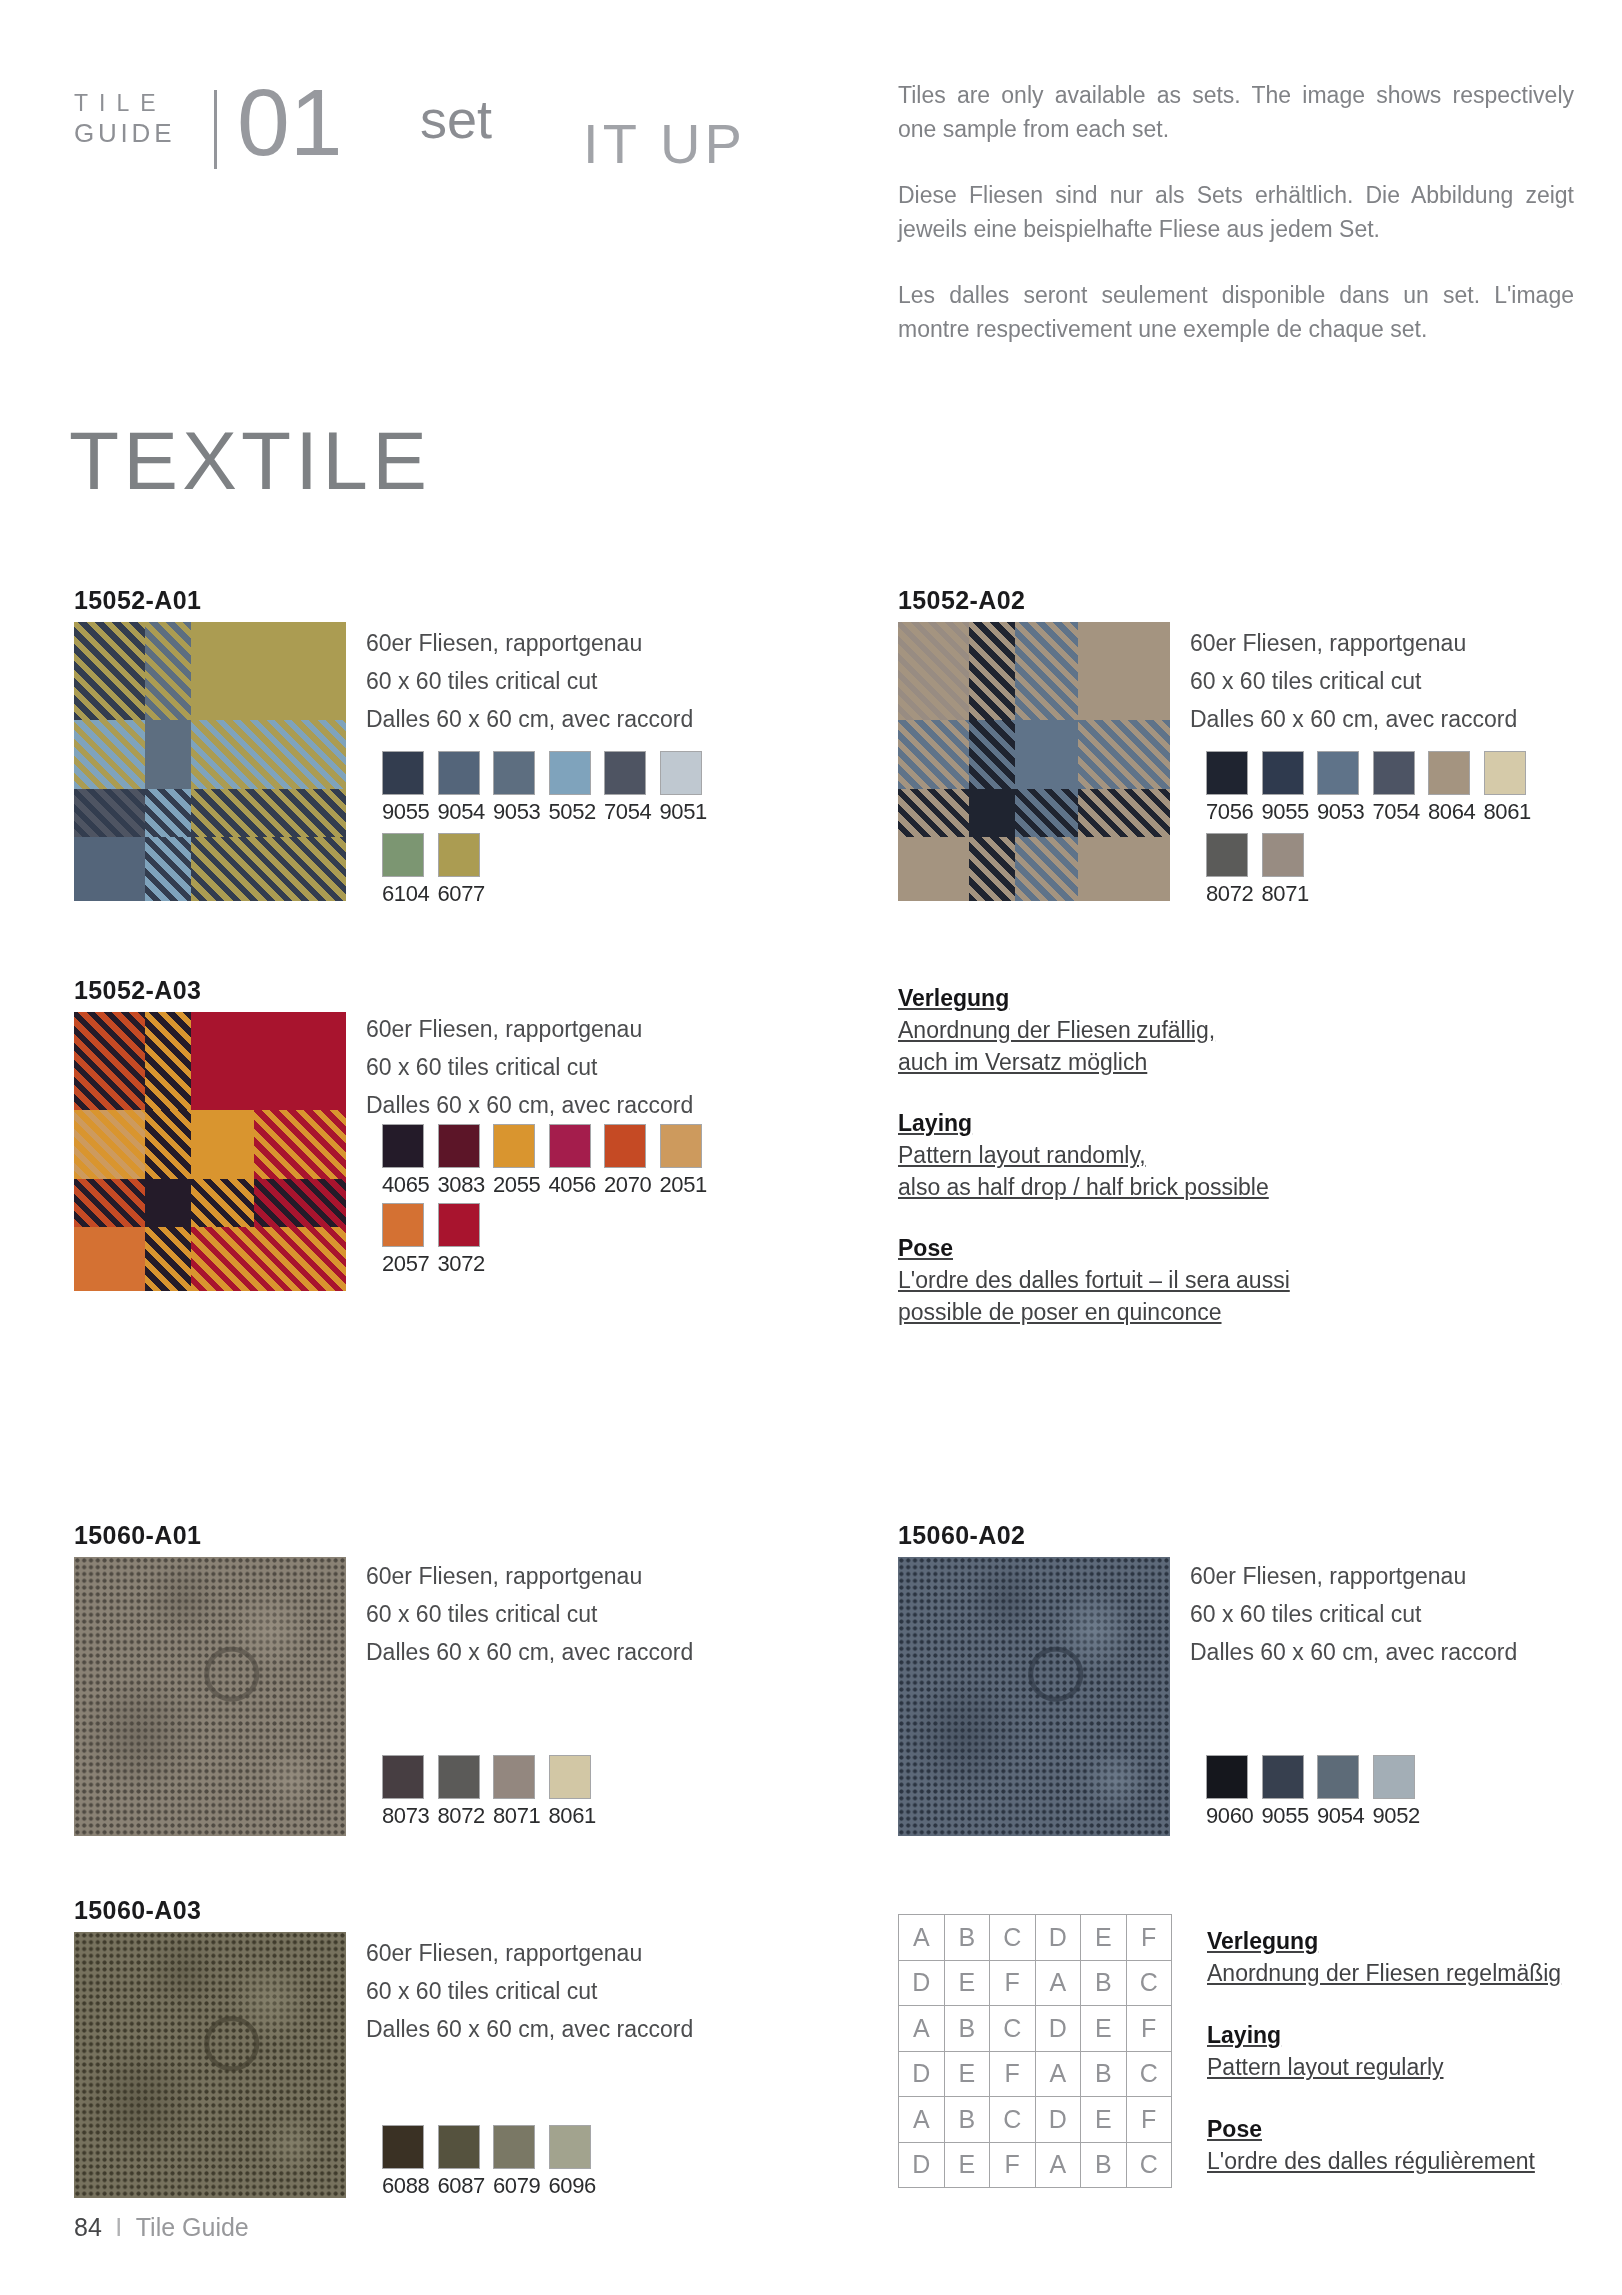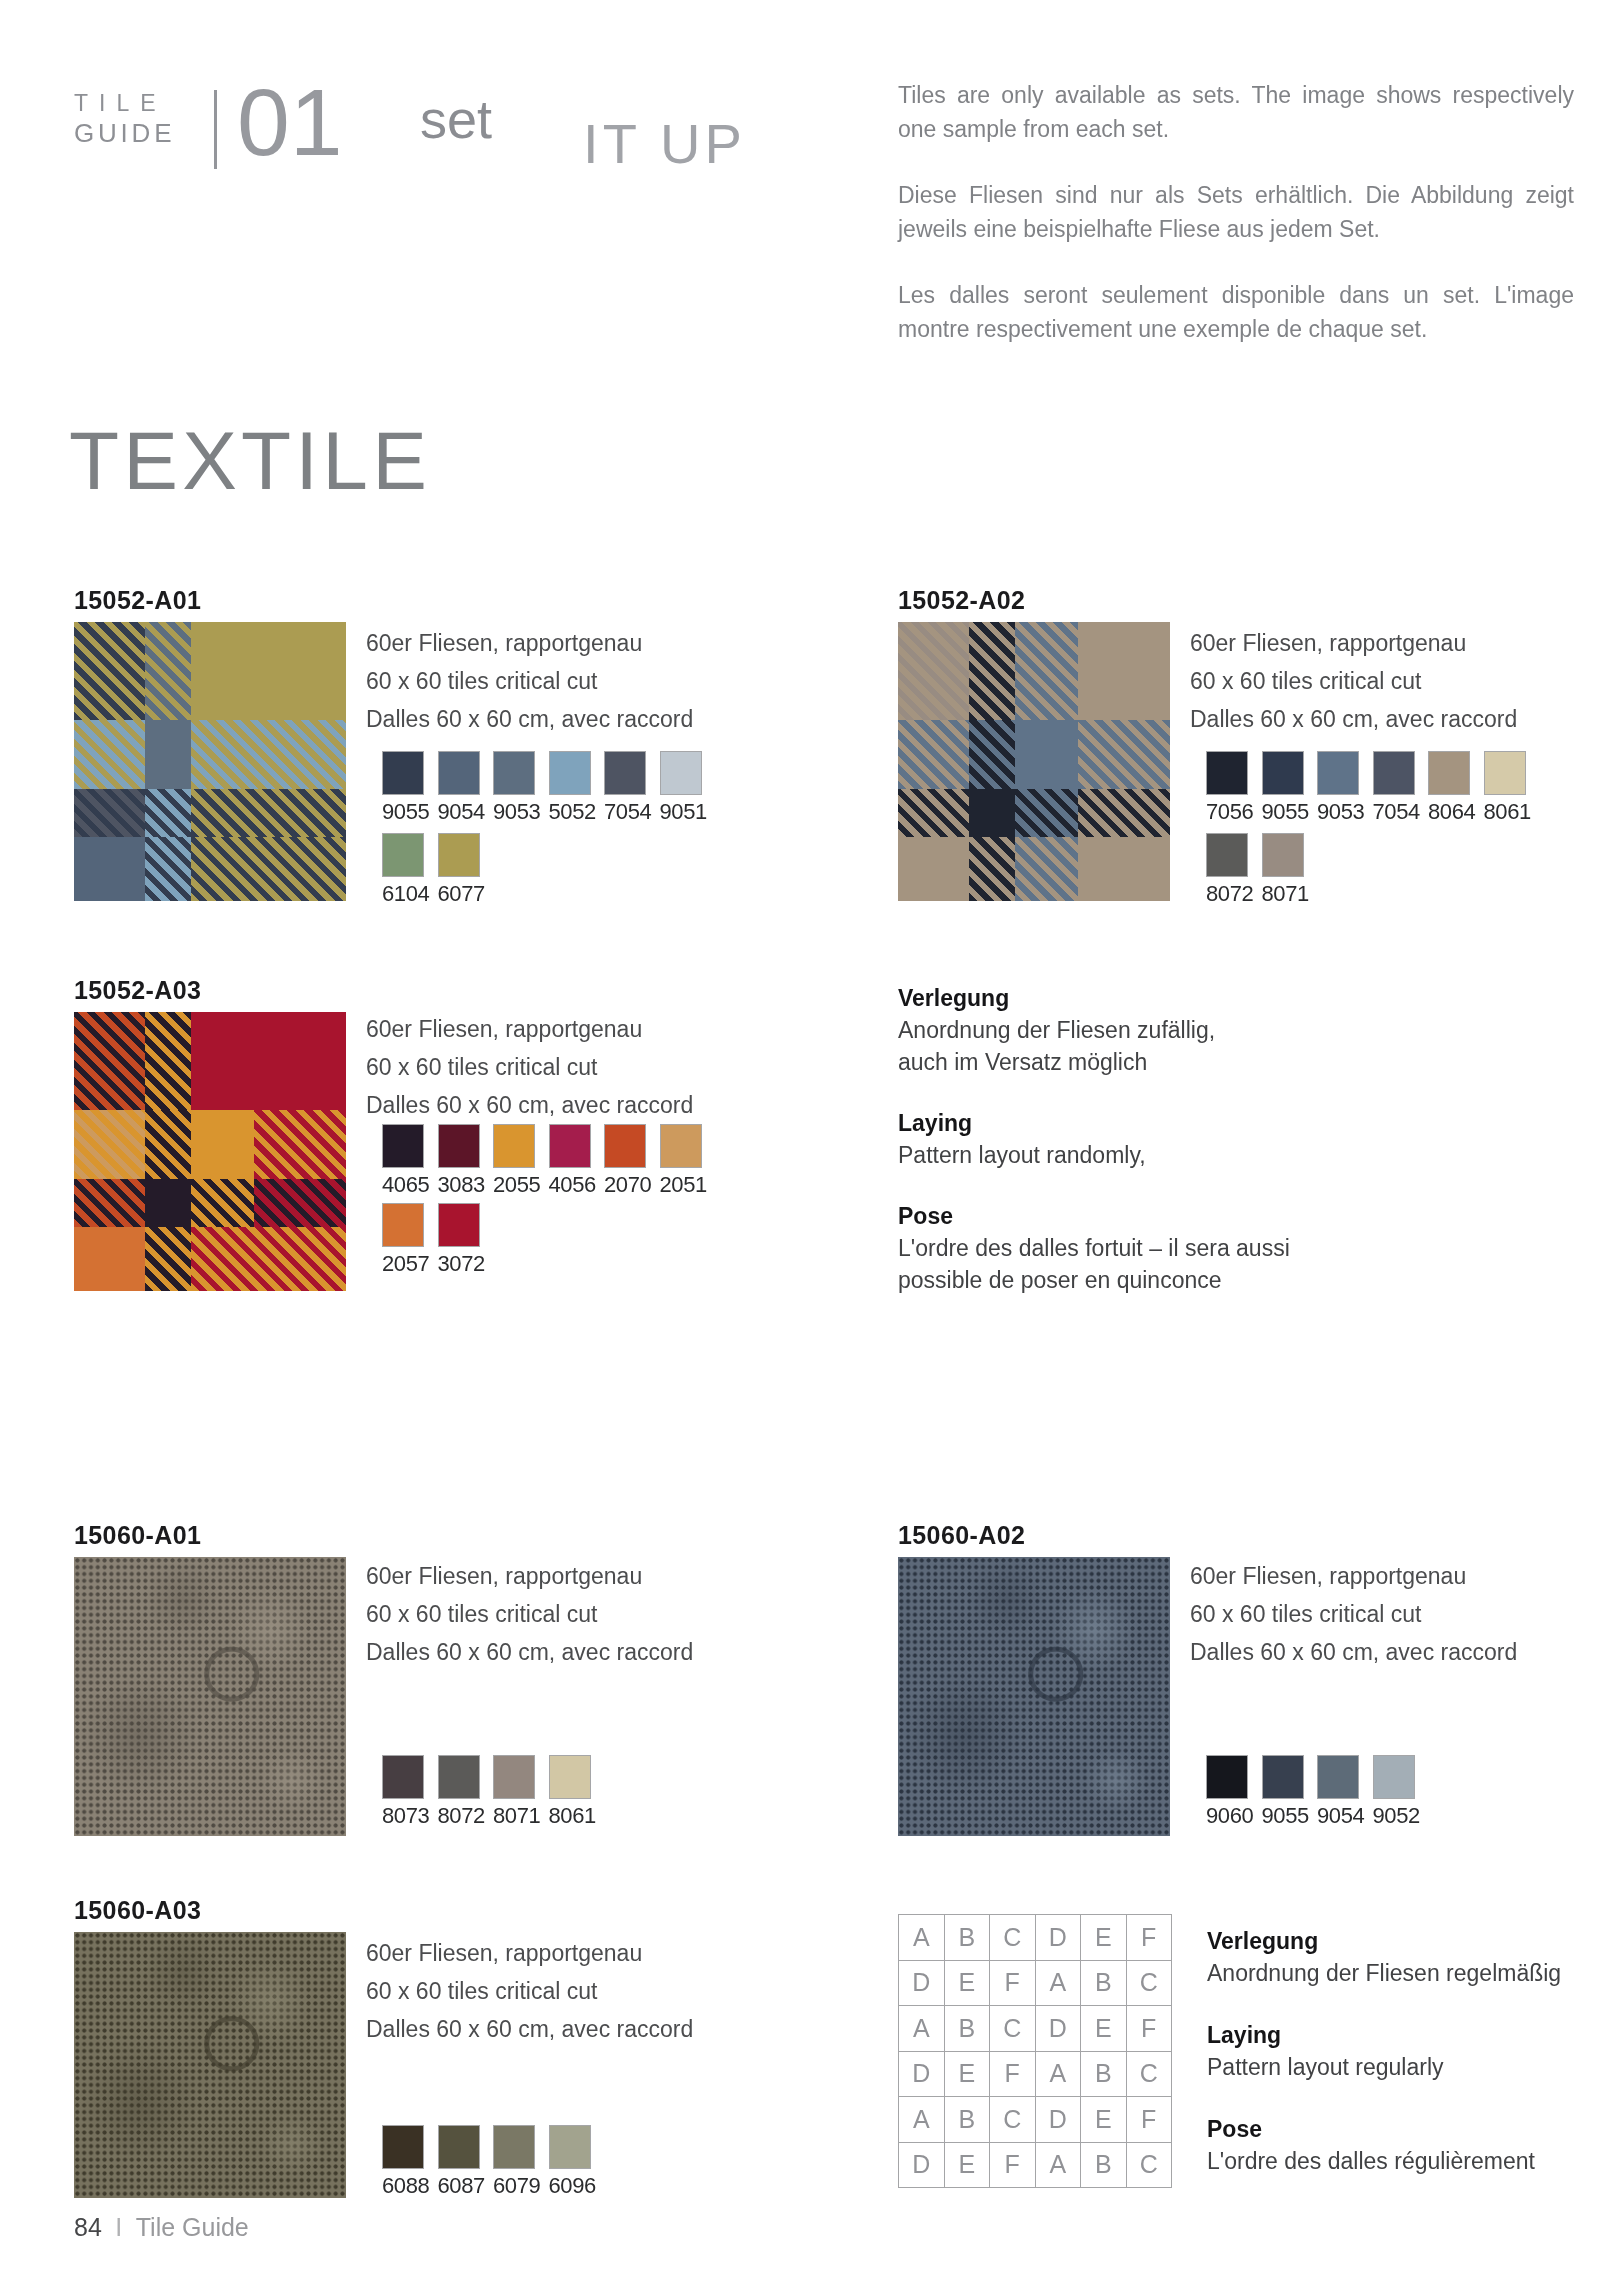--- a/index.html
+++ b/index.html
@@ -33,21 +33,21 @@
   .tile.short{height:266px;}
   .tile-grid{display:grid;width:100%;height:100%;}
   .desc{position:absolute;left:292px;top:59px;font-size:23px;color:#4b4c4e;line-height:38px;}
   .desc p{margin:0;}
   .swrow{position:absolute;left:308px;display:flex;}
   .swatch{margin-right:13.5px;width:42px;}
   .chip{width:42px;height:44px;border:0.8px solid #a5a6a8;box-sizing:border-box;}
   .code{margin-top:4.2px;font-size:22px;color:#2b2c2e;text-align:center;letter-spacing:-0.4px;}
 
   
-  .lay{position:absolute;font-size:23px;color:#414244;line-height:32px;}
+  .lay{position:absolute;font-size:23px;color:#414244;line-height:32px;text-decoration:underline;}
   .lay p{margin:0;}
   .lay .lt{font-weight:bold;color:#151517;}
   .lay .gap{margin-top:29px;}
   .lay-random{left:898px;top:982px;width:710px;}
   .lay-regular{left:1207px;top:1925px;width:397px;}
   .lay-regular .gap{margin-top:30px;}
 
   
   .gridtab{left:898px;top:1914px;width:274px;height:274px;display:grid;grid-template-columns:repeat(6,1fr);grid-template-rows:repeat(6,1fr);border-top:0.8px solid #a4a5a7;border-left:0.8px solid #a4a5a7;box-sizing:border-box;}
   .gcell{border-right:0.8px solid #a4a5a7;border-bottom:0.8px solid #a4a5a7;display:flex;align-items:center;justify-content:center;font-size:25px;color:#919296;}
@@ -350,20 +350,21 @@
       </div>
     </div>
 </section>
 
 <div class="lay lay-random">
   <p class="lt">Verlegung</p>
   <p>Anordnung der Fliesen zufällig,</p>
   <p>auch im Versatz möglich</p>
   <p class="lt gap">Laying</p>
   <p>Pattern layout randomly,</p>
+  <p>also as half drop / half brick possible</p>
   <p class="lt gap">Pose</p>
   <p>L'ordre des dalles fortuit –  il sera aussi</p>
   <p>possible de poser en quinconce</p>
 </div>
 
 <div class="abs gridtab">
     <div class="gcell">A</div>
     <div class="gcell">B</div>
     <div class="gcell">C</div>
     <div class="gcell">D</div>

